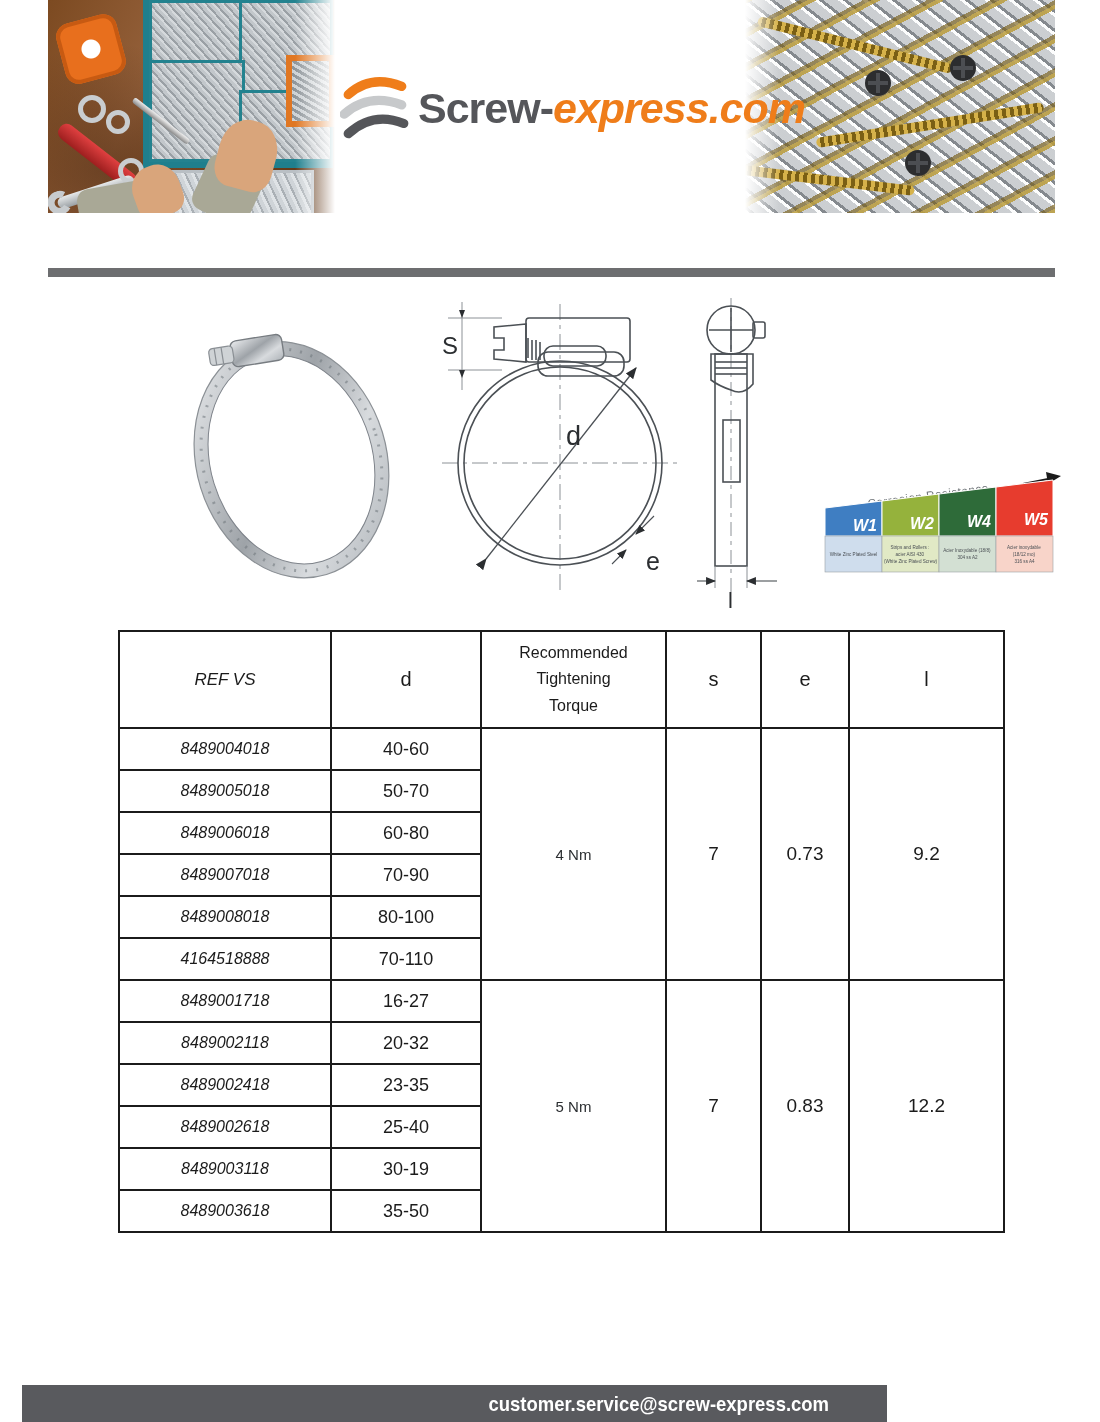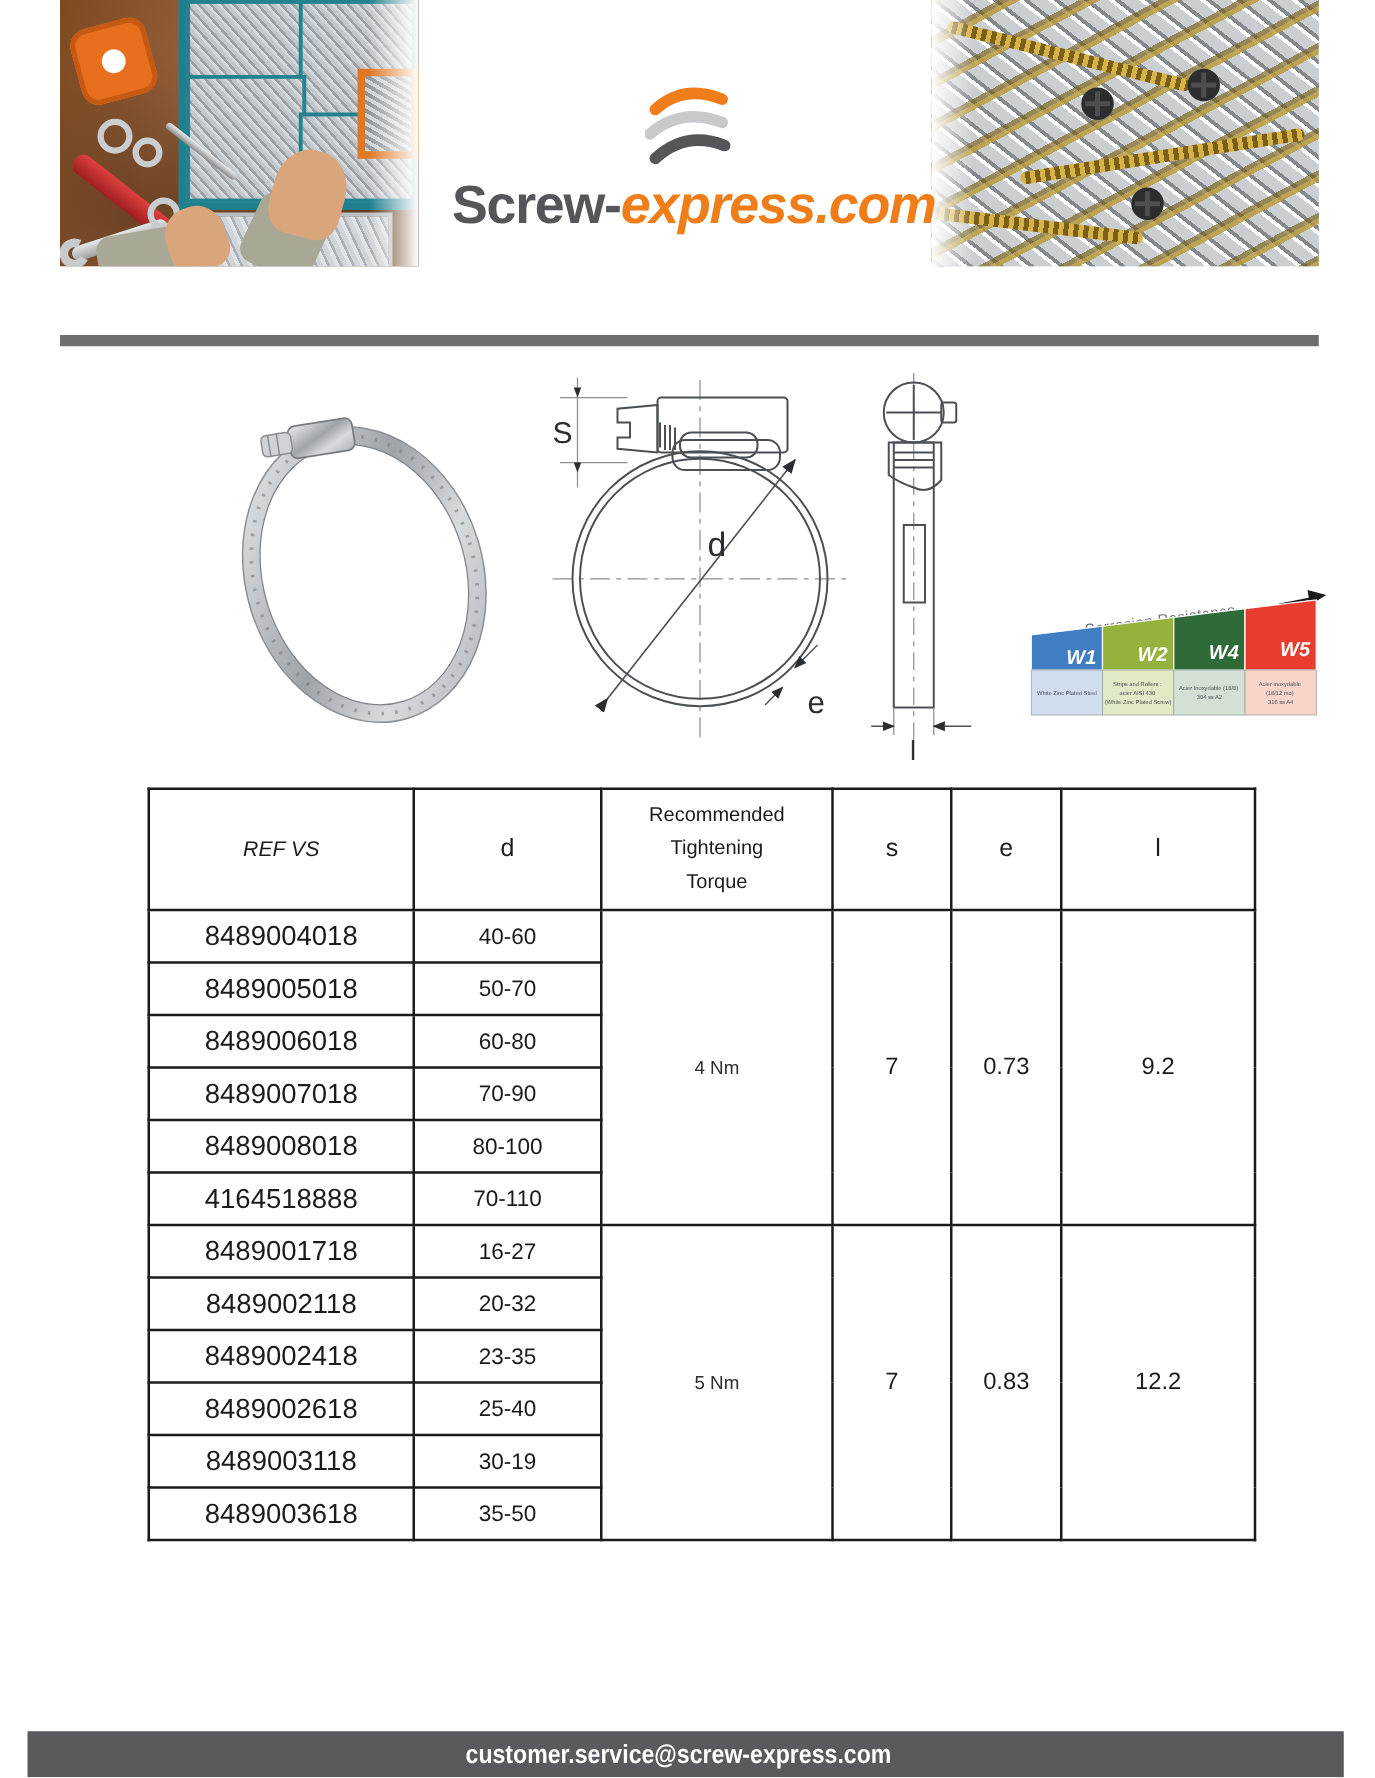--- a/index.html
+++ b/index.html
@@ -44,21 +44,21 @@
   #photo-right .fade{position:absolute;left:0;top:0;width:34px;height:100%;
       background:linear-gradient(to left,rgba(255,255,255,0),#fff);}
   .screw-gold{position:absolute;height:10px;border-radius:5px;
       background:repeating-linear-gradient(90deg,#d6b24a 0 4px,#7a5f14 4px 8px);}
   .phillips{position:absolute;width:26px;height:26px;border-radius:50%;background:#2c2d2f;}
   .phillips:before,.phillips:after{content:"";position:absolute;background:#4c4e52;}
   .phillips:before{left:11px;top:3px;width:4px;height:20px;}
   .phillips:after{left:3px;top:11px;width:20px;height:4px;}
 
   
-  #logo{position:absolute;left:352px;top:62px;width:400px;height:92px;display:flex;align-items:center;flex-direction:column;}
+  #logo{position:absolute;left:340px;top:62px;width:400px;height:92px;display:flex;align-items:center;}
   #logo .swoosh{width:72px;height:78px;flex:0 0 auto;}
   #logo .wordmark{font-size:43px;font-weight:bold;letter-spacing:-1px;margin-left:6px;white-space:nowrap;}
   #logo .w1{color:#55565a;}
   #logo .w2{color:#ef7d1a;font-style:italic;}
 
   
   #banner{position:absolute;left:48px;top:213px;width:1007px;height:55px;background:#ef7522;
       display:flex;align-items:center;justify-content:center;}
   #banner .t{color:#fff;font-size:42px;font-weight:bold;display:inline-block;
       transform:scaleX(.82);letter-spacing:0;}
@@ -76,28 +76,28 @@
   
   #spec-table{position:absolute;left:118px;top:630px;border-collapse:collapse;table-layout:fixed;
       width:885px;}
   #spec-table td,#spec-table th{border:2px solid #1b1b1b;text-align:center;vertical-align:middle;
       padding:0;font-weight:normal;background:#fff;}
   #spec-table thead tr{height:97px;}
   #spec-table tbody tr{height:42px;}
   .h-ref{font-size:17px;font-weight:600;font-style:italic;}
   .h-d,.h-s,.h-e,.h-l{font-size:20px;font-weight:bold;}
   .h-torque{font-size:16px;line-height:1.65;padding:5px 28px !important;}
-  .c-ref{font-size:22px;}
+  .c-ref{font-size:16px;font-style:italic;}
   .c-d{font-size:18px;}
   .c-torque{font-size:15px;color:#2b2e31;}
   .c-sel{font-size:19px;}
 
   
-  #footer{position:absolute;left:22px;top:1385px;width:1053px;height:37px;background:#595a5e;
-      display:flex;align-items:center;justify-content:center;}
+  #footer{position:absolute;left:22px;top:1385px;width:865px;height:37px;background:#595a5e;
+      display:flex;align-items:center;justify-content:flex-end;}
   #footer .t{color:#fff;font-weight:bold;font-size:21px;margin-right:58px;display:inline-block;
       transform:scaleX(.88);transform-origin:right center;}
 </style>
 </head>
 <body>
 
 <div id="page">
 
   <div class="photo" id="photo-left">
     <div class="teal-box">

